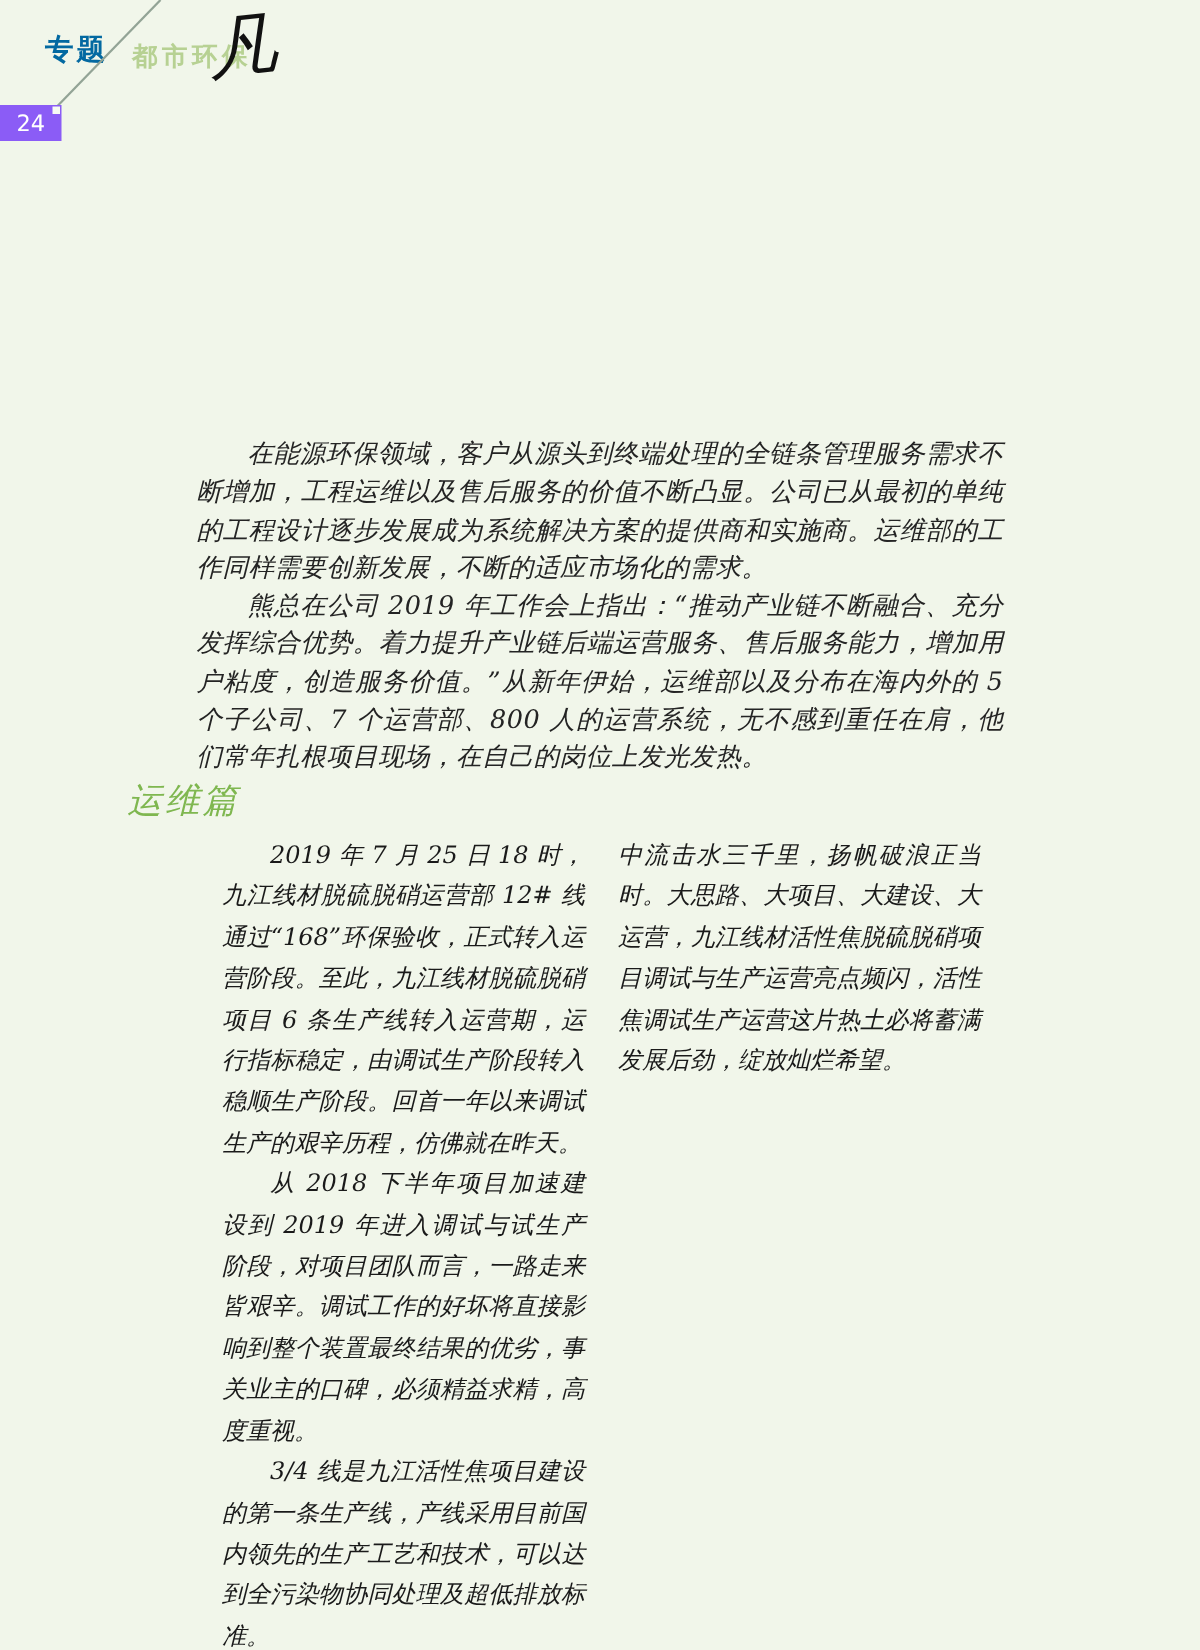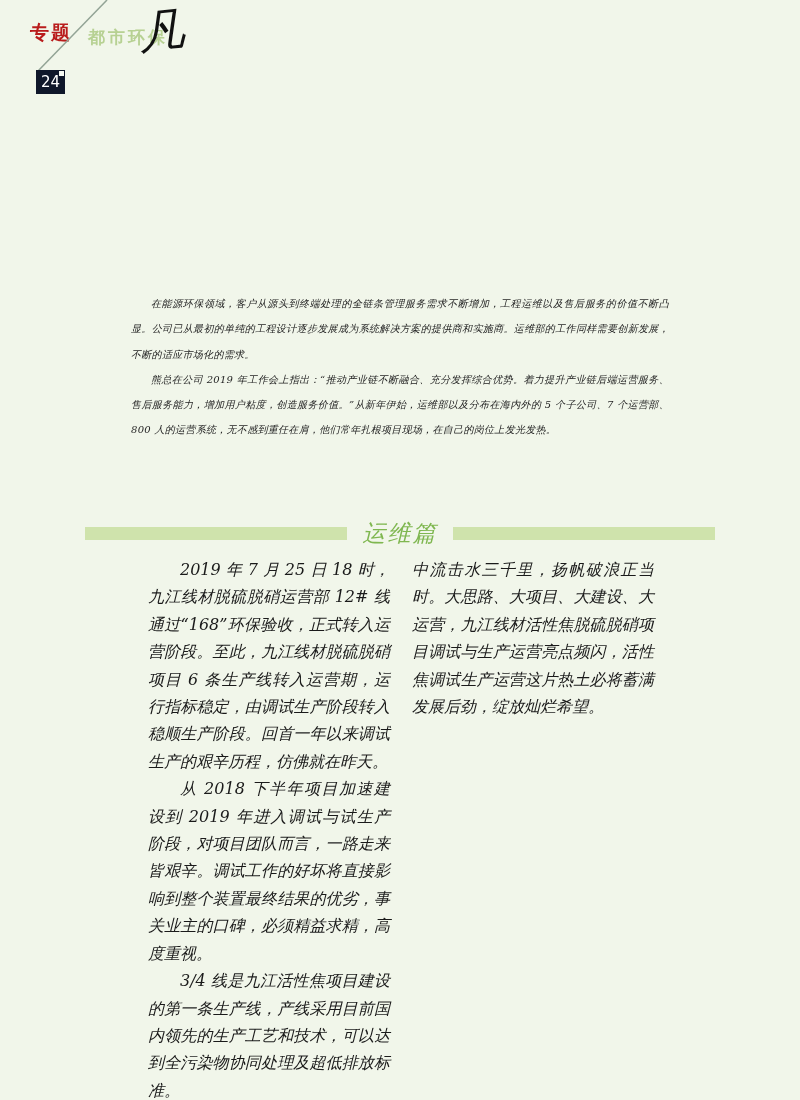--- a/index.html
+++ b/index.html
@@ -10,40 +10,40 @@
     margin:0 auto;
     background:#f1f6ea;
     overflow:hidden;
     color:#1c1c1c;
   }
   
   .hdr-tag{
     position:absolute;left:30px;top:20px;
     font-family:"Liberation Sans",sans-serif;
     font-weight:700;font-size:19px;letter-spacing:2px;
-    color:#b91c1c;
+    color:#0369a1;
   }
   .hdr-line-svg{position:absolute;left:0;top:0;pointer-events:none;}
   .hdr-brand{
     position:absolute;left:88px;top:26px;
     font-family:"Liberation Sans",sans-serif;
     font-size:17px;letter-spacing:3px;
     color:#b7d193;font-weight:700;
   }
   .hdr-mark{
     position:absolute;left:138px;top:8px;
     font-family:"DejaVu Serif",serif;font-style:italic;
     font-size:46px;line-height:1;color:#111;
     transform:rotate(-6deg);
   }
   .page-badge{
     position:absolute;left:0;top:70px;
-    width:29px;height:24px;
-    background:#0f172a;
-    display:flex;align-items:center;justify-content:center;margin-left:36px;
+    width:41px;height:24px;
+    background:#8b5cf6;
+    display:flex;align-items:center;justify-content:center;
   }
   .page-badge .num{
     color:#ffffff;font-family:"DejaVu Sans",sans-serif;
     font-size:15px;line-height:1;
   }
   .badge-dot{
     position:absolute;right:1px;top:1px;
     width:5px;height:5px;background:#f7faf3;
   }
   
@@ -51,28 +51,28 @@
     position:absolute;left:0;top:146px;width:800px;
     text-align:center;
     font-family:"Liberation Sans",sans-serif;
     font-weight:900;font-size:37px;line-height:50px;
     letter-spacing:1px;color:#0e0e0e;
   }
   
   .intro{
     position:absolute;left:131px;top:291px;width:538px;
     font-family:"DejaVu Serif",serif;font-style:italic;
-    font-size:10px;line-height:25.3px;letter-spacing:0.3px;
+    font-size:17px;line-height:25.3px;letter-spacing:0.3px;
     text-align:justify;color:#242424;
   }
   .intro p{margin:0;text-indent:2em;}
   
   .section-hdr{
     position:absolute;left:85px;top:518px;width:630px;height:30px;
-    display:flex;align-items:center;justify-content:space-between;
+    display:flex;justify-content:space-between;flex-direction:column;
   }
   .section-bar{width:262px;height:13px;background:#cfe3ac;}
   .section-label{
     font-family:"DejaVu Serif",serif;font-style:italic;
     font-size:23px;color:#7fb750;letter-spacing:2px;
     white-space:nowrap;
   }
   
   .columns{
     position:absolute;left:148px;top:556px;width:506px;

